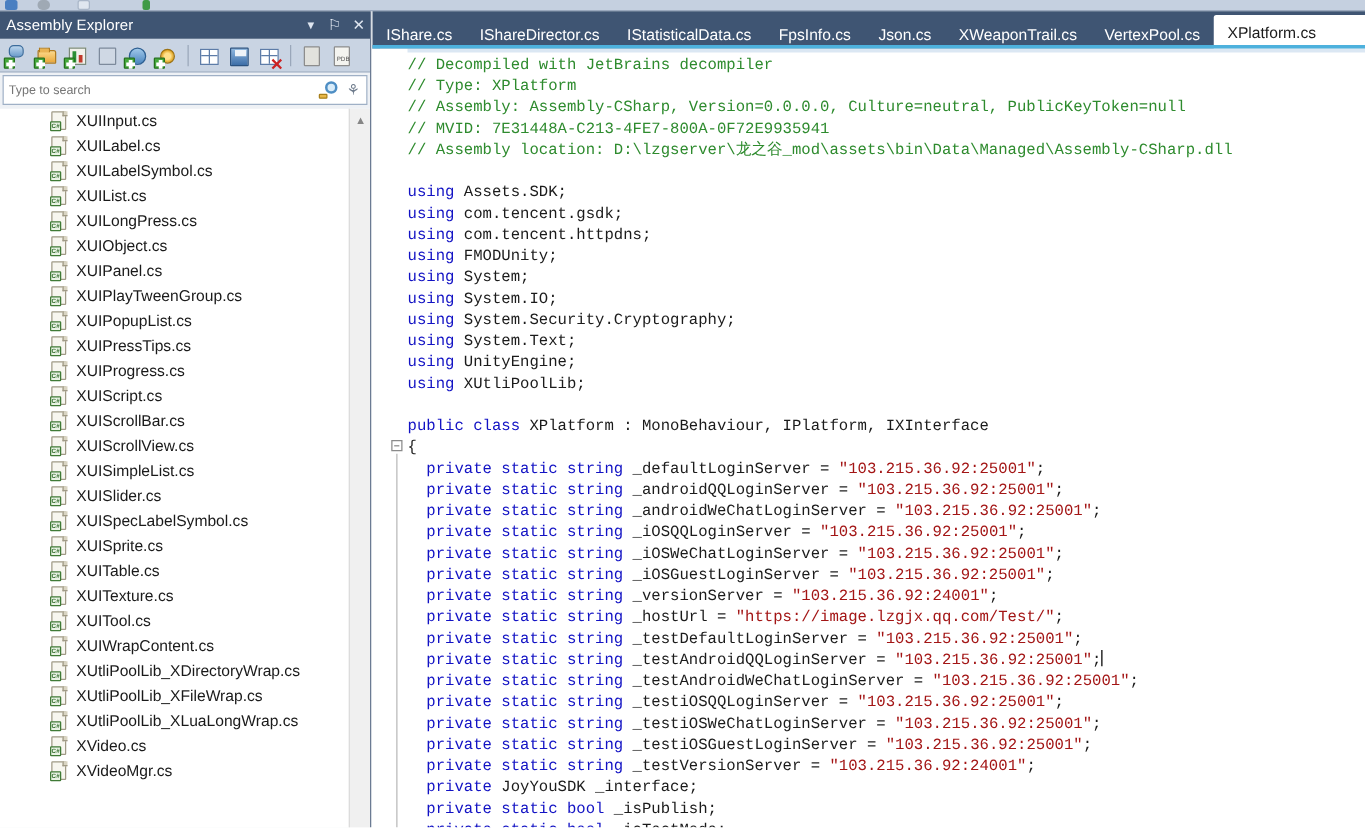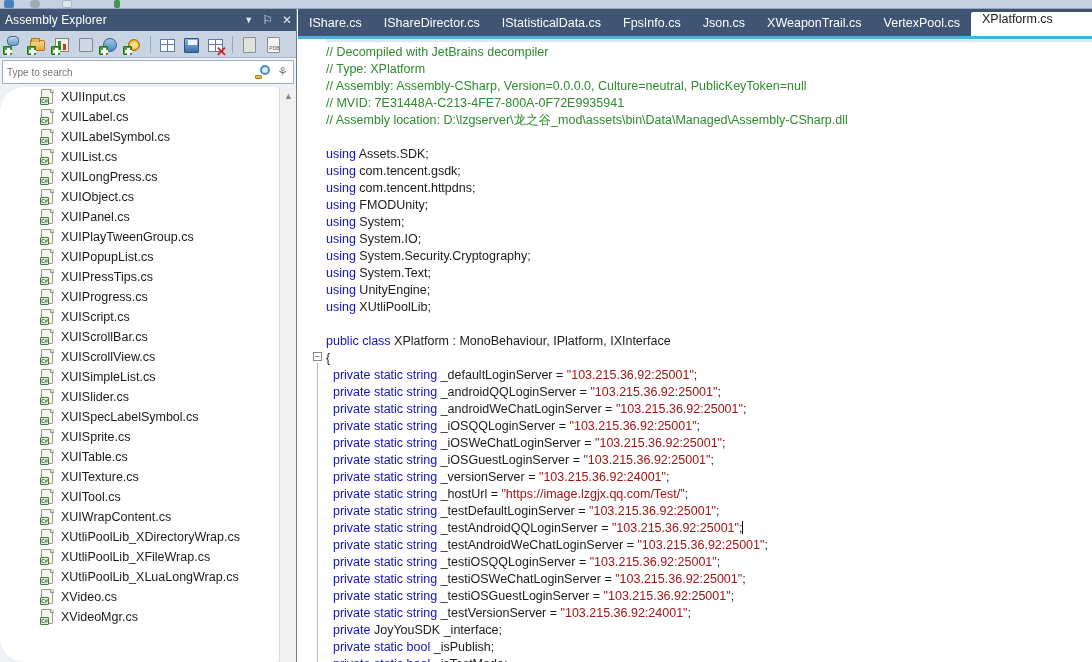--- a/index.html
+++ b/index.html
@@ -143,21 +143,21 @@
   }
   .mag .hand {
     position:absolute; left:0px; bottom:0px; width:7px;height:4px;
     background:#e8b84a; border:1px solid #a8801c; border-radius:1px;
   }
   .pin-ic { color:#6f7c8d; font-size:12px; cursor:pointer; }
 
   
   .file-list {
     position: absolute; left: 0; top: 78px; right: 0; bottom: 0;
-    background: #ffffff; overflow: hidden; border-radius: 25px;
+    background: #ffffff; overflow: hidden;
   }
   .file-row {
     height: 20px; display: flex; align-items: center;
     padding-left: 40px; cursor: pointer;
   }
   .cs-icon {
     position: relative; width: 15px; height: 16px; margin-right: 6px; flex: none;
   }
   .cs-icon .page {
     position: absolute; left: 1px; top: 0; width: 12px; height: 15px;
@@ -185,21 +185,21 @@
     color:#868686; font-size:9px; cursor:pointer;
   }
 
   
   .tabbar {
     position: absolute; left: 298px; top: 9px; right: 0; height: 30px;
     background: #3f5573;
   }
   .tabs-inner { display: flex; align-items: flex-end; height: 30px; }
   .tab {
-    height: 23px; display: flex; align-items: flex-start; justify-content:center;
+    height: 23px; display: flex; align-items: center; justify-content:center;
     color: #ffffff; font-size: 12.5px; padding: 0 11px; cursor: pointer;
     white-space: nowrap;
   }
   .tab.active {
     background: #ffffff; color: #1b1b1b; height: 27px;
     border-radius: 2px 2px 0 0; padding-right: 6px; gap: 32px;
   }
   .tab .tclose {
     margin-left: 9px; font-size: 12px; color: #444; cursor: pointer;
   }
@@ -211,21 +211,21 @@
   .editor {
     position: absolute; left: 298px; top: 39px; right: 0; bottom: 0;
     background: #ffffff; overflow: hidden;
   }
   .gutter {
     position: absolute; left: 6px; top: 0; width: 22px; bottom: 0;
     background: #ffffff;
   }
   .code {
     position: absolute; left: 28px; top: 5px; right: 0; bottom: 0;
-    font-family: Liberation Sans, sans-serif;
+    font-family: Liberation Mono, monospace;
     font-size: 12.5px; line-height: 17px;
     white-space: pre; color: #1b1b1b;
   }
   .ln { height: 17px; }
   .c-com { color: #2e8b2e; }
   .c-kw  { color: #1212c4; }
   .c-str { color: #a31515; }
   .c-id  { color: #1b1b1b; }
 
   .fold-box {

